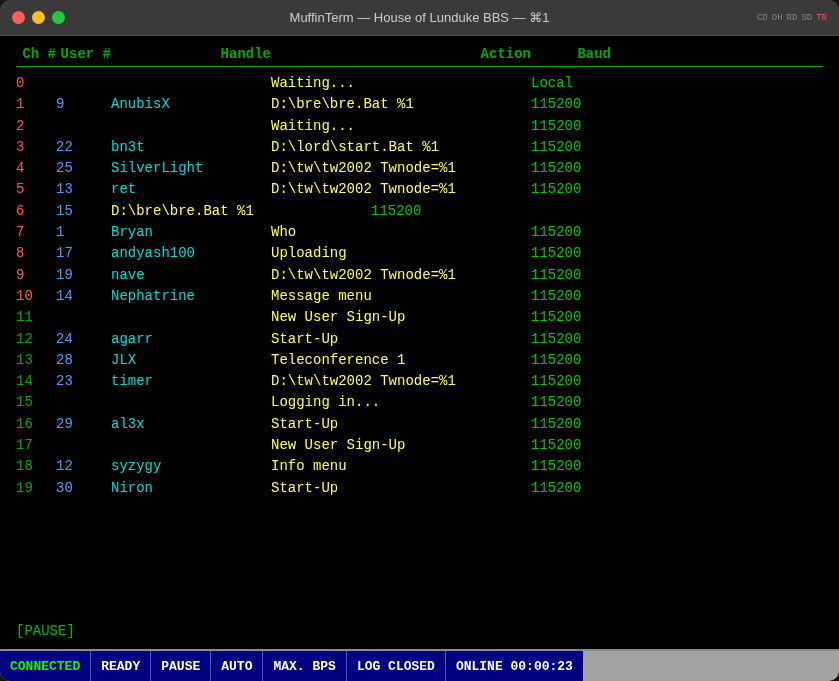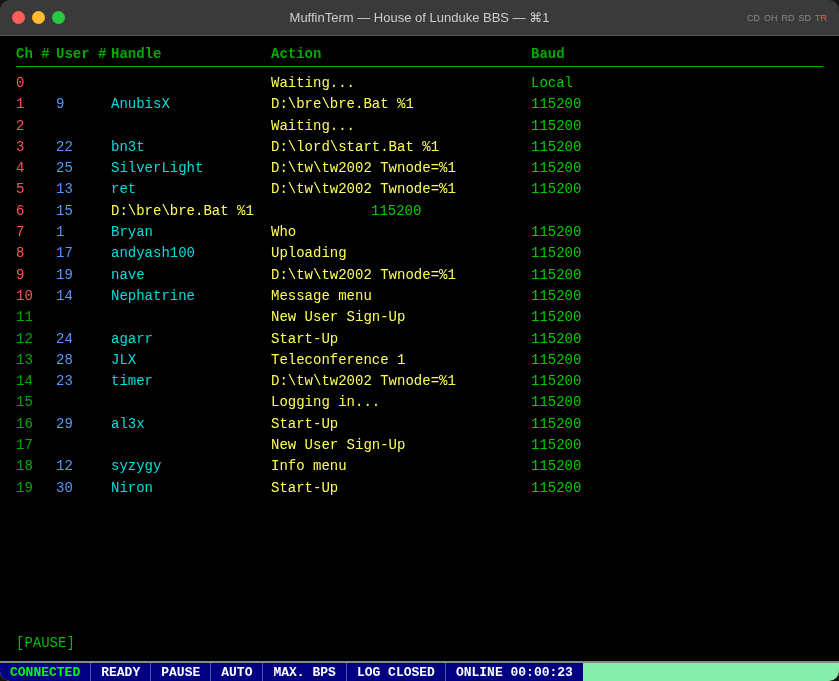--- a/index.html
+++ b/index.html
@@ -55,36 +55,37 @@
     }
     .indicators {
       margin-left: auto;
       display: flex;
       gap: 4px;
       align-items: center;
     }
     .ind-label {
       font-size: 9px;
       color: #888;
-      font-family: Liberation Sans, sans-serif;
+      font-family: Liberation Mono, monospace;
     }
     .terminal {
       flex: 1;
       background: #000;
       padding: 10px 16px;
       overflow: hidden;
       display: flex;
       flex-direction: column;
     }
     .header-row {
       display: flex;
       color: #00aa00;
       font-size: 14px;
       margin-bottom: 4px;
       font-weight: bold;
+      text-align: right;
     }
     .divider {
       border: none;
       border-top: 1px solid #00aa00;
       margin-bottom: 6px;
     }
     .col-ch { width: 40px; }
     .col-user { width: 55px; }
     .col-handle { width: 160px; }
     .col-action { width: 260px; }
@@ -99,22 +100,22 @@
       display: flex;
       font-size: 14px;
       line-height: 1.45;
     }
     .pause-line {
       color: #00bb00;
       font-size: 14px;
       margin-top: 12px;
     }
     .statusbar {
-      height: 20px;
-      background: #86efac;
+      height: 32px;
+      background: #a3a3a3;
       display: flex;
       align-items: stretch;
       border-top: 2px solid #888;
       flex-shrink: 0;
     }
     .status-item {
       display: flex;
       align-items: center;
       padding: 0 10px;
       font-size: 13px;

